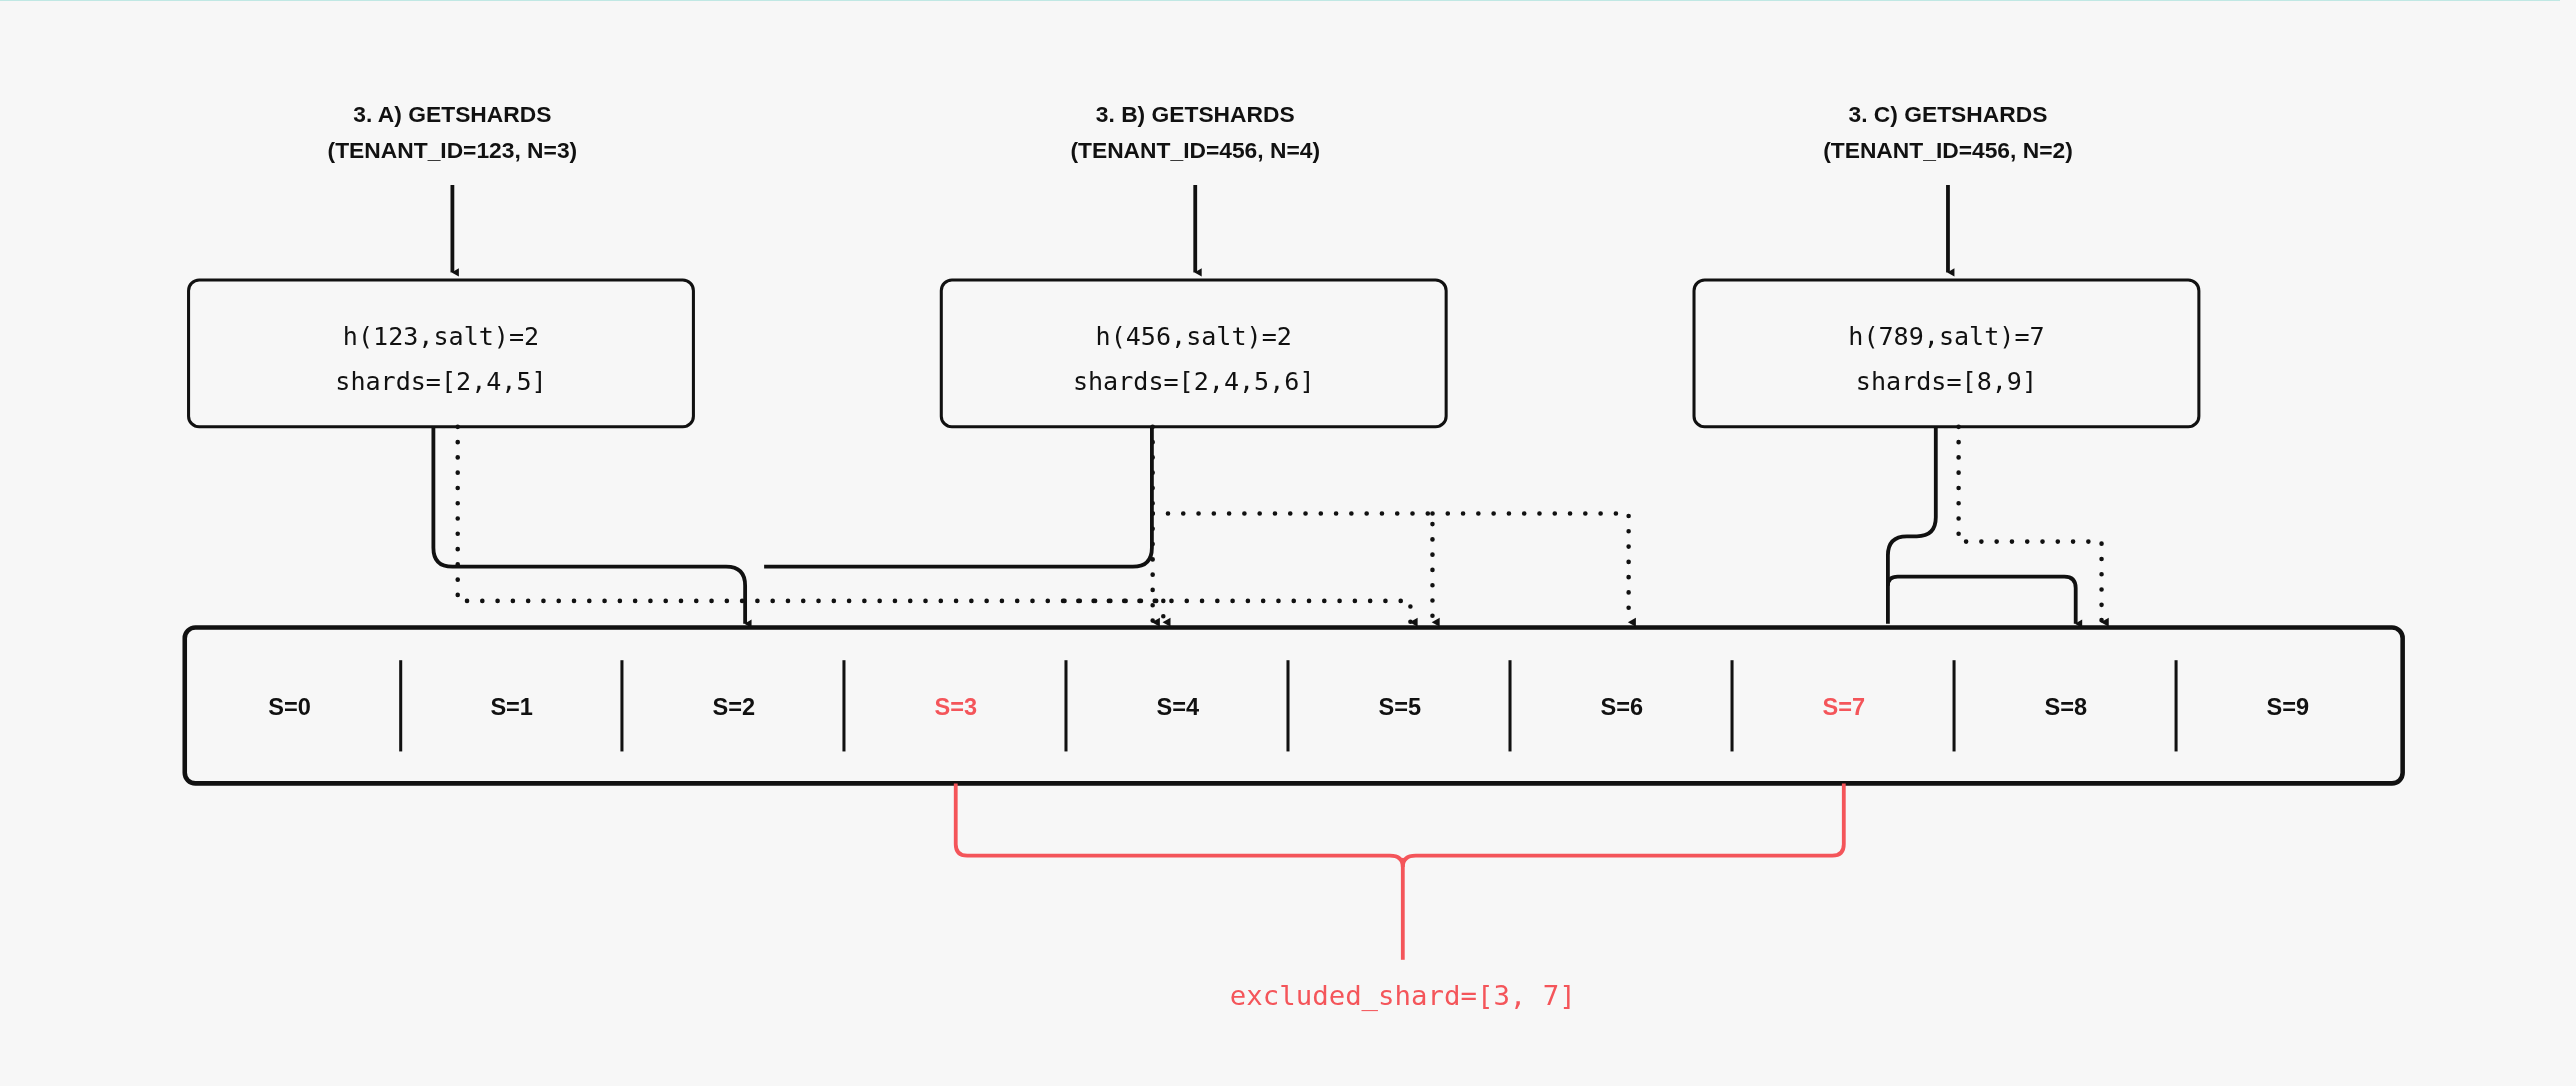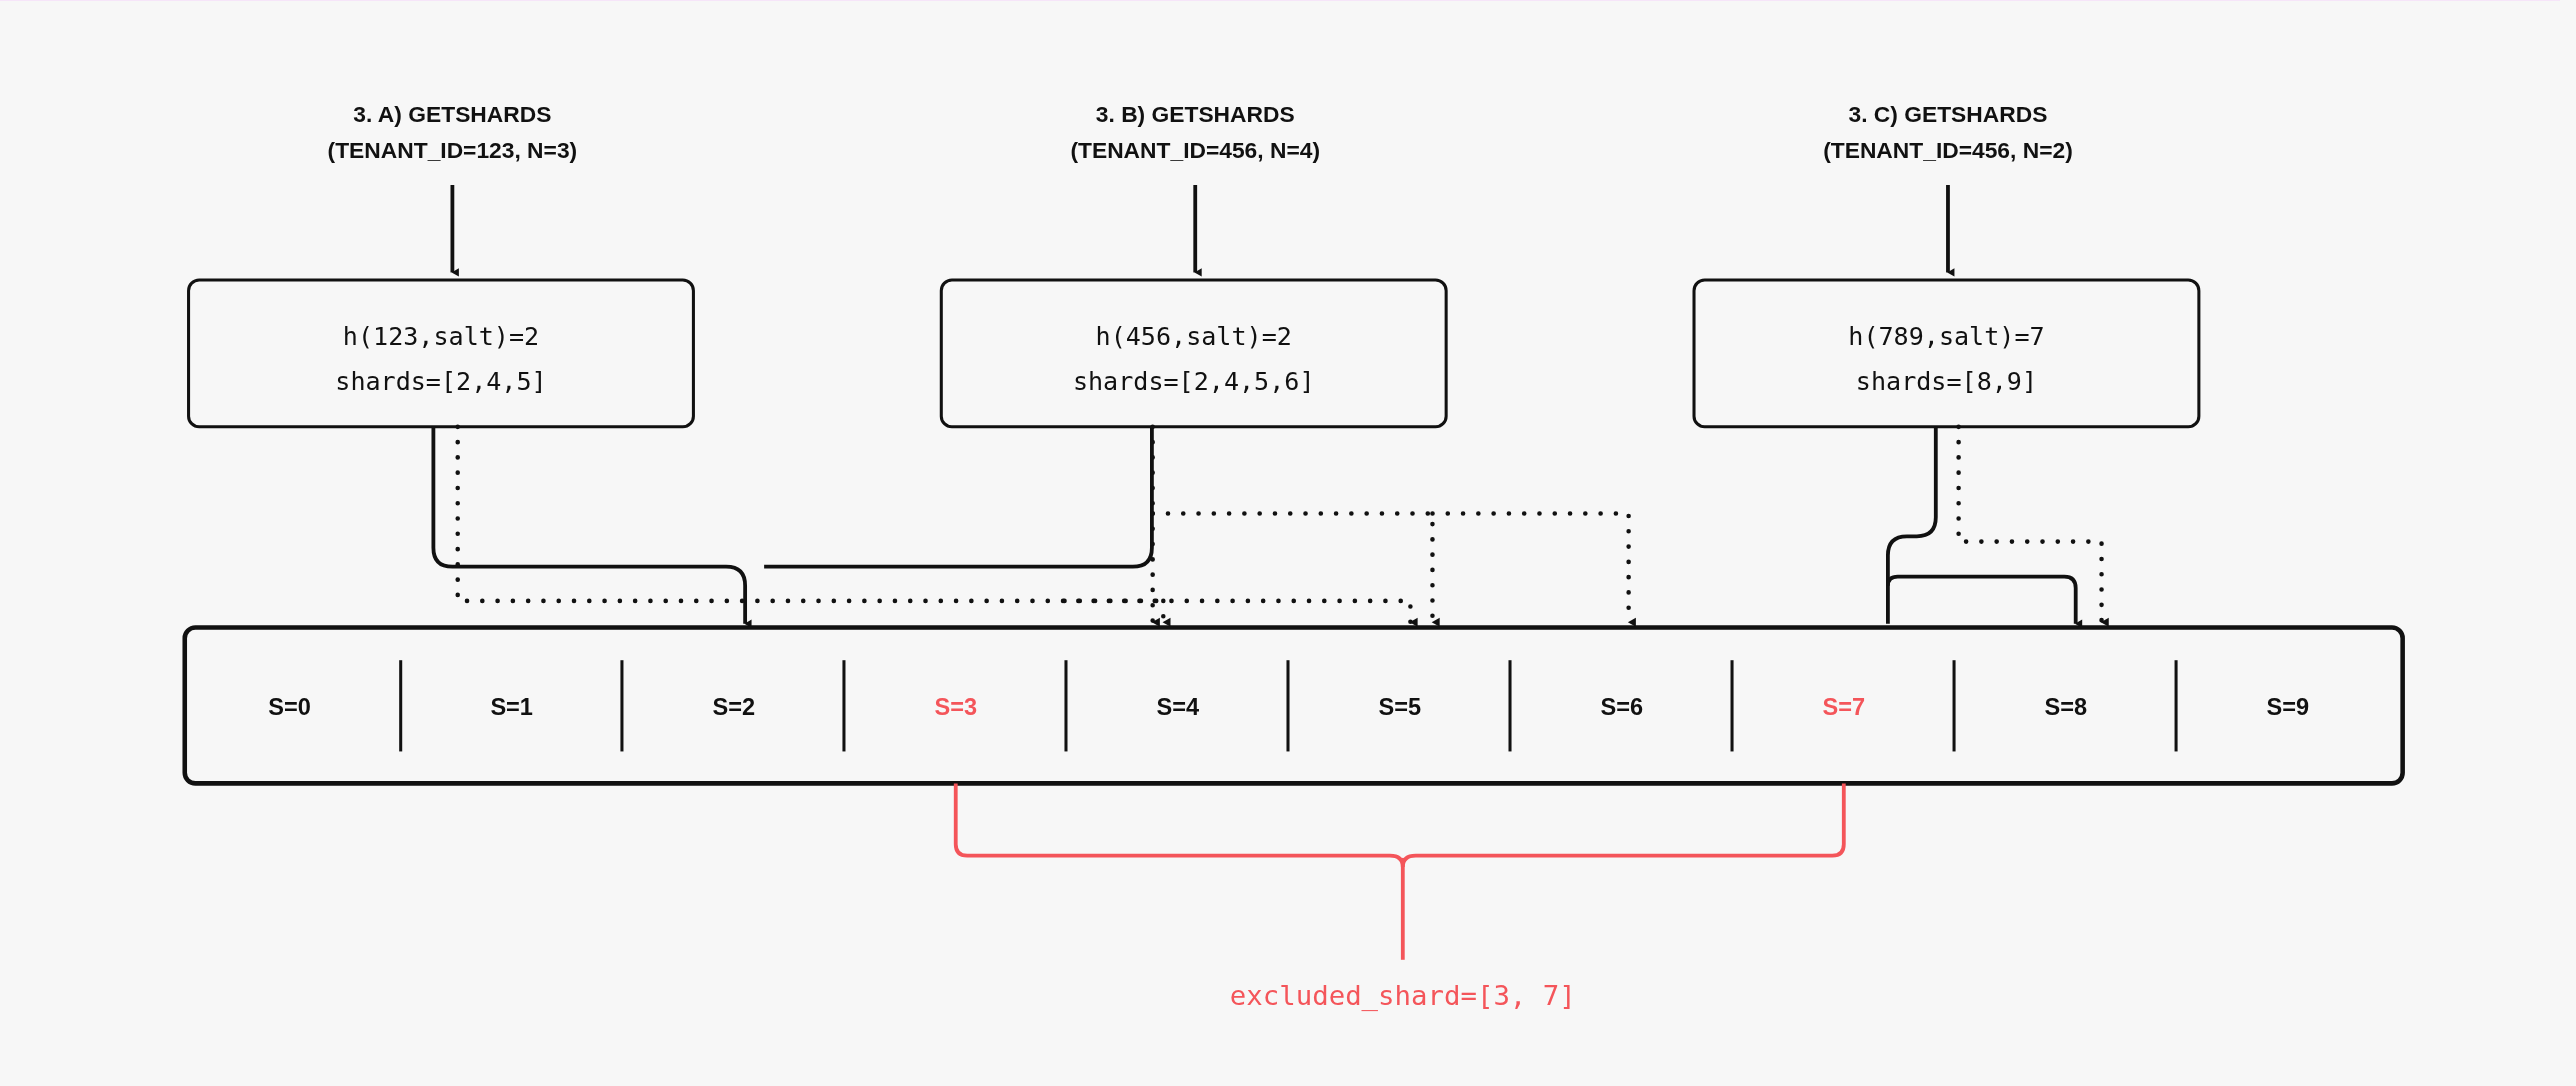--- a/index.html
+++ b/index.html
@@ -11,21 +11,21 @@
   body {
     width: 2576px;
     height: 1087px;
     font-family: "Liberation Sans", sans-serif;
     overflow: hidden;
   }
   #diagram-root {
     position: relative;
     width: 2560px;
     height: 1087px;
-    background: #f0abfc;
+    background: #14b8a6;
   }
   svg#diagram-svg {
     position: absolute;
     top: 0;
     left: 0;
     width: 2576px;
     height: 1087px;
     display: block;
   }
   .callout-title {

